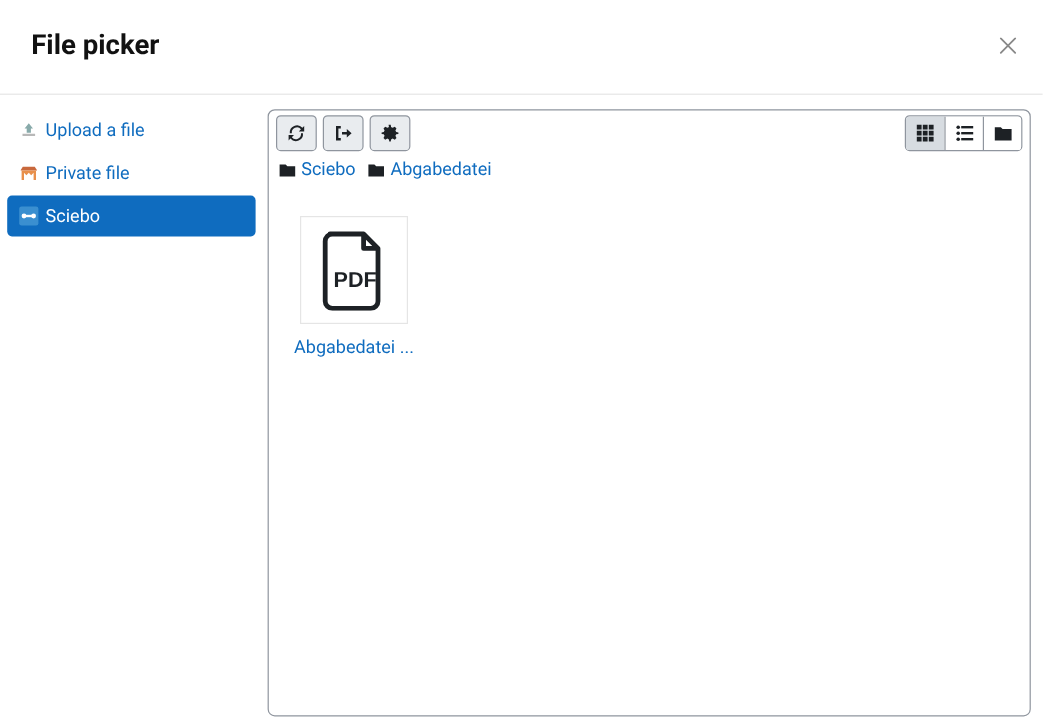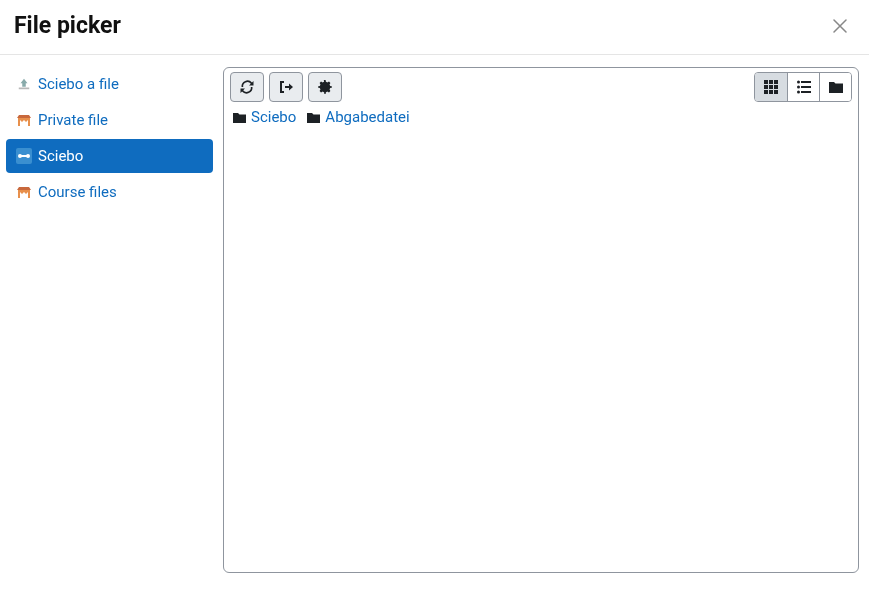--- a/index.html
+++ b/index.html
@@ -15,21 +15,21 @@
     width: 869px;
   }
   .header {
     display: flex;
     align-items: center;
     justify-content: space-between;
     padding: 12px 18px 15px 14px;
     border-bottom: 1px solid #e5e5e5;
   }
   .header h1 {
-    margin: 0;
+    margin: 12px;
     font-size: 23px;
     font-weight: 700;
     color: #111;
   }
   .close-btn {
     color: #888;
     font-size: 20px;
     line-height: 1;
     cursor: pointer;
     padding: 4px;
@@ -178,49 +178,40 @@
   <div class="body">
 
     <div class="sidebar">
       <div class="repo">
         <span class="repo-icon upload">
           <svg width="14" height="14" viewBox="0 0 16 16">
               <path fill="#b8b8b8" d="M2 12 h12 v2 H2z"></path>
               <path fill="#8aa" d="M8 2 l4 5 h-2 v4 H6 V7 H4 z"></path>
             </svg>
         </span>
-        <span>Sciebo a file</span>
+        <span>Upload a file</span>
       </div>
       <div class="repo">
         <span class="repo-icon moodle">
           <svg width="14" height="12" viewBox="0 0 14 12">
               <path fill="#c8683c" d="M0 4 h14 L12 1 H2 z"></path>
               <path fill="#e8904c" d="M1 4 v8 h2 V6 l2 2 2-2 2 2 2-2 v6 h2 V4 z"></path>
             </svg>
         </span>
         <span>Private file</span>
       </div>
       <div class="repo active">
         <span class="repo-icon sciebo">
           <svg width="14" height="10" viewBox="0 0 14 10">
               <circle cx="3" cy="5" r="2" fill="#fff"></circle>
               <circle cx="11" cy="5" r="2" fill="#fff"></circle>
               <rect x="3" y="4" width="8" height="2" fill="#fff"></rect>
             </svg>
         </span>
         <span>Sciebo</span>
-      </div>
-      <div class="repo">
-        <span class="repo-icon moodle">
-          <svg width="14" height="12" viewBox="0 0 14 12">
-              <path fill="#c8683c" d="M0 4 h14 L12 1 H2 z"></path>
-              <path fill="#e8904c" d="M1 4 v8 h2 V6 l2 2 2-2 2 2 2-2 v6 h2 V4 z"></path>
-            </svg>
-        </span>
-        <span>Course files</span>
       </div>
     </div>
 
     <div class="content">
       <div class="toolbar">
         <div class="tool-left">
           <div class="btn-row">
             <div class="tool-btn">
               <svg width="16" height="16" viewBox="0 0 16 16">
                   <path fill="#1d2125" d="M13 3.5 A6 6 0 0 0 2.5 8 h1.7 A4.3 4.3 0 0 1 11.8 4.7 L10 6.5 h4.5 V2 z"></path>
@@ -272,16 +263,28 @@
               </svg>
           </div>
           <div class="view-btn">
             <svg width="16" height="14" viewBox="0 0 16 14">
                 <path fill="#1d2125" d="M1 2 h5 l1.5 1.5 H15 V13 H1 z"></path>
               </svg>
           </div>
         </div>
       </div>
 
+      <div class="files">
+        <div class="file">
+          <div class="thumb">
+            <svg width="56" height="68" viewBox="0 0 56 68">
+              <path fill="none" stroke="#1d2125" stroke-width="4" stroke-linejoin="round" d="M8 4 h28 l12 12 v44 a6 6 0 0 1 -6 6 H10 a6 6 0 0 1 -6 -6 V10 a6 6 0 0 1 6 -6 z"></path>
+              <path fill="none" stroke="#1d2125" stroke-width="4" stroke-linejoin="round" d="M36 4 v12 h12"></path>
+              <text x="11" y="48" font-family="Arial" font-weight="900" font-size="18" fill="#1d2125">PDF</text>
+            </svg>
+          </div>
+          <div class="fname">Abgabedatei ...</div>
+        </div>
+      </div>
     </div>
 
   </div>
 </div>
 
 </body></html>

